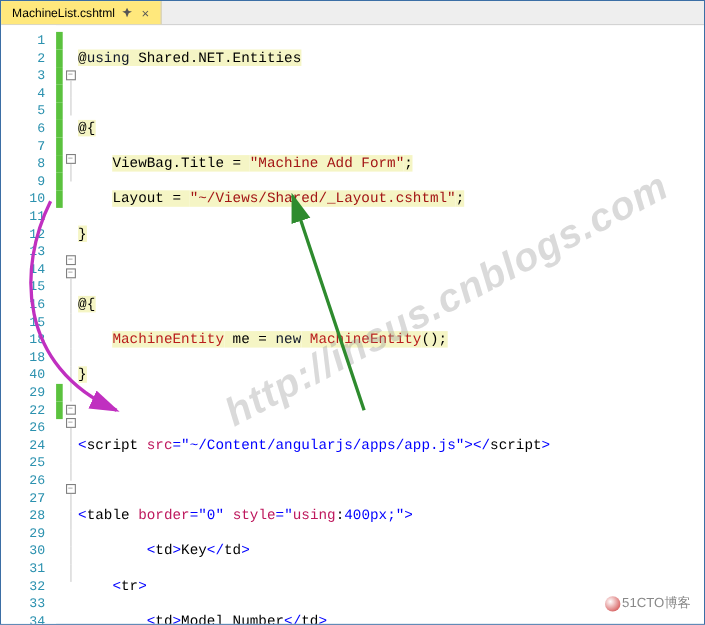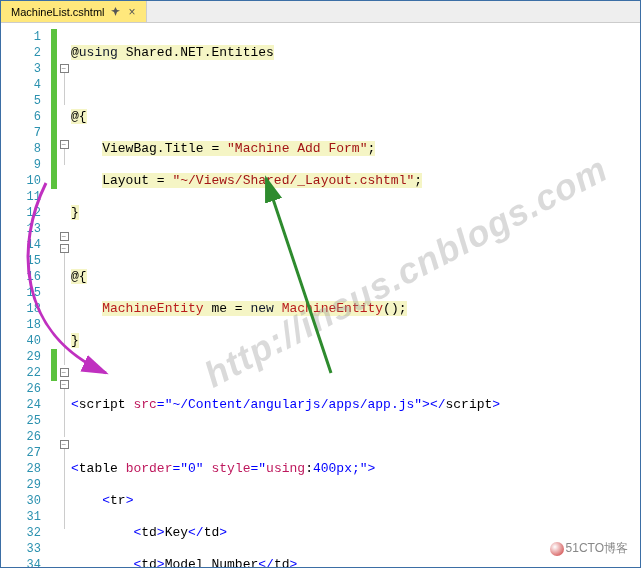--- a/index.html
+++ b/index.html
@@ -165,22 +165,22 @@
 <div class="row">    <span class="razor-bg">Layout = </span><span class="str razor-bg">"~/Views/Shared/_Layout.cshtml"</span><span class="razor-bg">;</span></div>
 <div class="row"><span class="at">}</span></div>
 <div class="row"></div>
 <div class="row"><span class="at">@{</span></div>
 <div class="row">    <span class="type razor-bg">MachineEntity</span><span class="razor-bg"> me = </span><span class="kw razor-bg">new</span><span class="razor-bg"> </span><span class="type razor-bg">MachineEntity</span><span class="razor-bg">();</span></div>
 <div class="row"><span class="at">}</span></div>
 <div class="row"></div>
 <div class="row"><span class="attrval">&lt;</span><span class="tag">script</span><span> </span><span class="attr">src</span><span class="attrval">="~/Content/angularjs/apps/app.js"</span><span class="attrval">&gt;&lt;/</span><span class="tag">script</span><span class="attrval">&gt;</span></div>
 <div class="row"></div>
 <div class="row"><span class="attrval">&lt;</span><span class="tag">table</span><span> </span><span class="attr">border</span><span class="attrval">="0"</span><span> </span><span class="attr">style</span><span class="attrval">="</span><span class="attr">using</span><span>:</span><span class="attrval">400px</span><span class="attrval">;"</span><span class="attrval">&gt;</span></div>
+<div class="row">        <span class="attrval">&lt;</span><span class="tag">td</span><span class="attrval">&gt;</span><span>Key</span><span class="attrval">&lt;/</span><span class="tag">td</span><span class="attrval">&gt;</span></div>
 <div class="row">    <span class="attrval">&lt;</span><span class="tag">tr</span><span class="attrval">&gt;</span></div>
-<div class="row">        <span class="attrval">&lt;</span><span class="tag">td</span><span class="attrval">&gt;</span><span>Key</span><span class="attrval">&lt;/</span><span class="tag">td</span><span class="attrval">&gt;</span></div>
 <div class="row">        <span class="attrval">&lt;</span><span class="tag">td</span><span class="attrval">&gt;</span><span>Model Number</span><span class="attrval">&lt;/</span><span class="tag">td</span><span class="attrval">&gt;</span></div>
 
 
 
 
 
 
 
 
 

